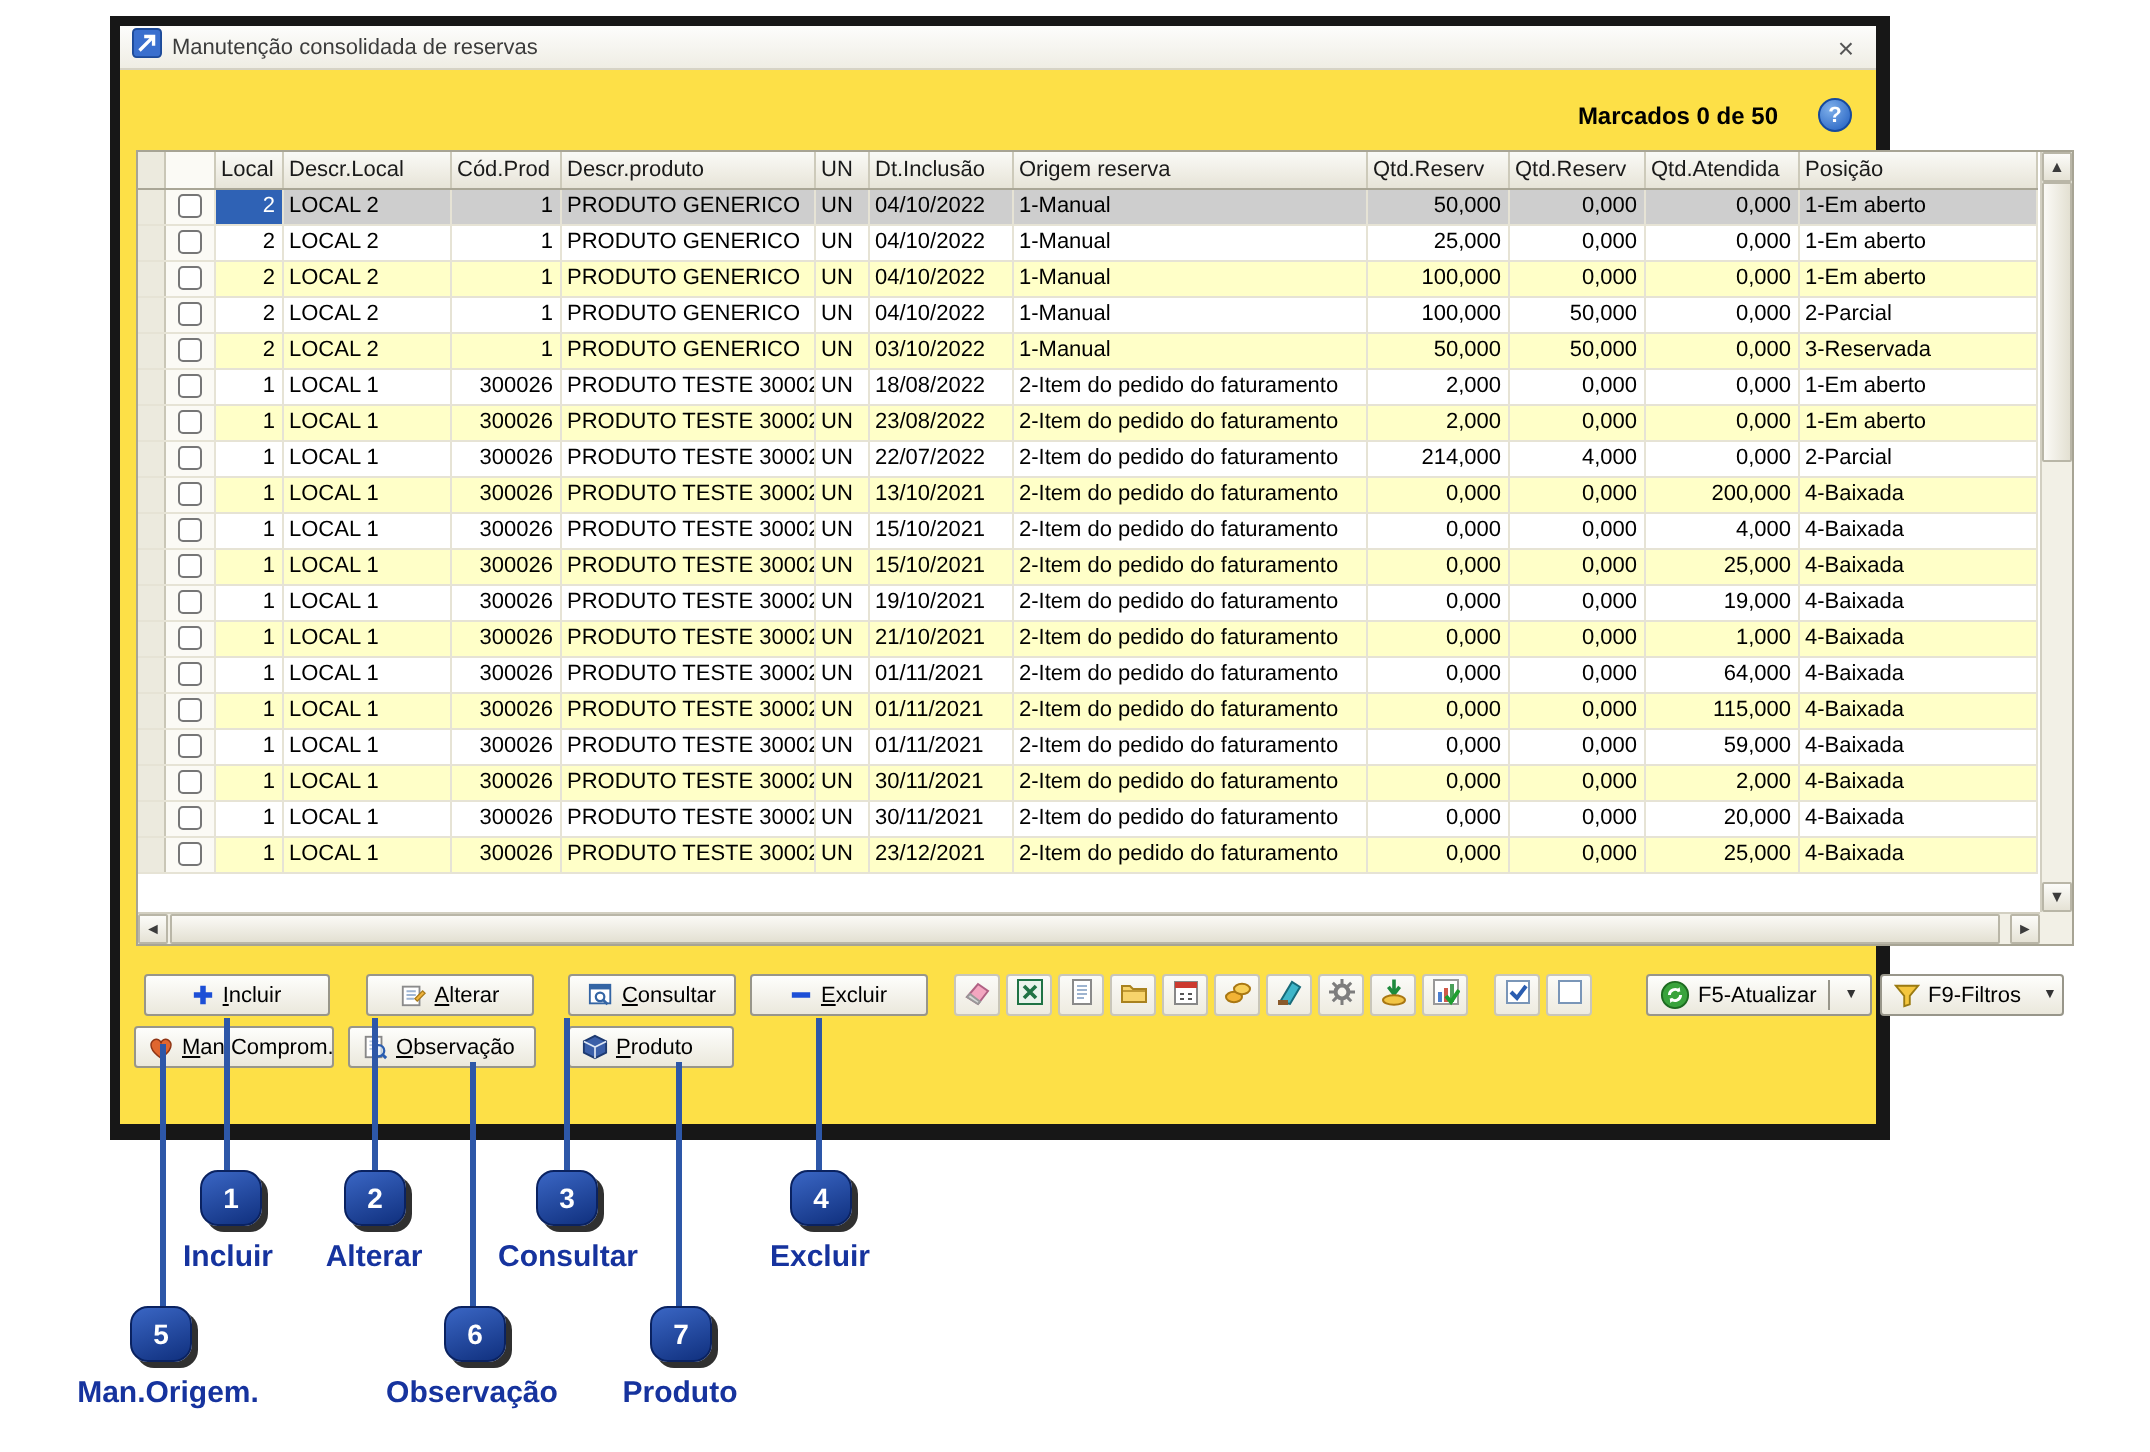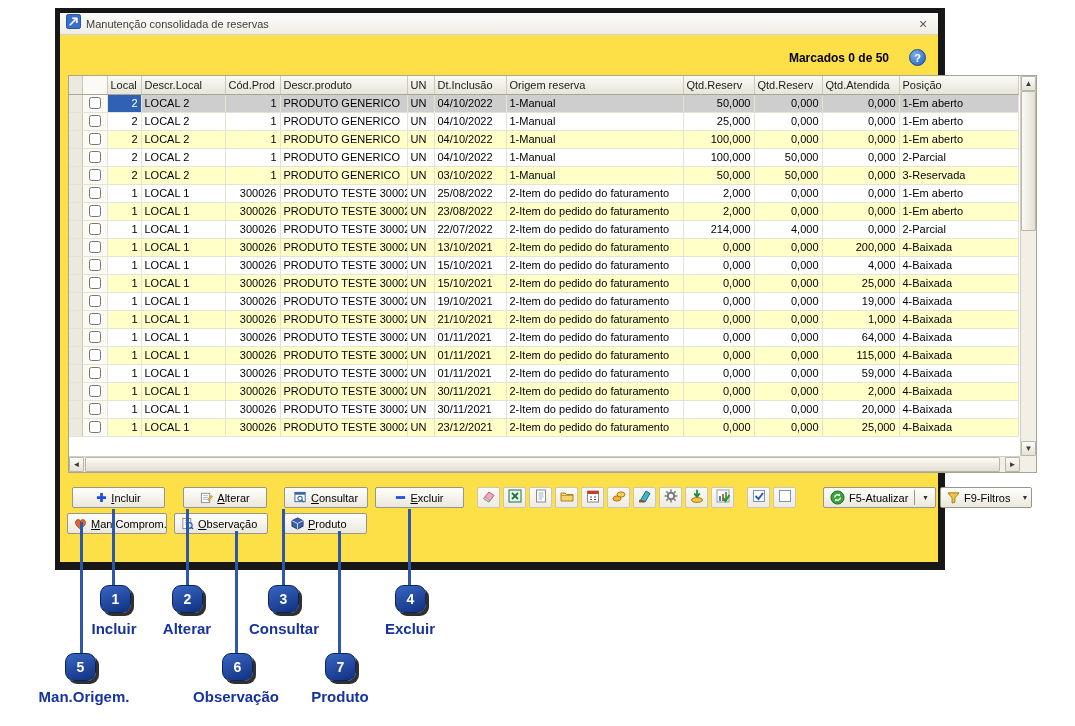--- a/index.html
+++ b/index.html
@@ -232,21 +232,21 @@
                 <td>3-Reservada</td>
               </tr>
               <tr class="white">
                 <td class="ind"></td>
                 <td class="chk"><input type="checkbox" style=""></td>
                 <td class="r">1</td>
                 <td>LOCAL 1</td>
                 <td class="r">300026</td>
                 <td>PRODUTO TESTE 300026</td>
                 <td>UN</td>
-                <td>25/08/2022</td>
+                <td>18/08/2022</td>
                 <td>2-Item do pedido do faturamento</td>
                 <td class="r">2,000</td>
                 <td class="r">0,000</td>
                 <td class="r">0,000</td>
                 <td>1-Em aberto</td>
               </tr>
               <tr class="yellow">
                 <td class="ind"></td>
                 <td class="chk"><input type="checkbox" style=""></td>
                 <td class="r">1</td>

